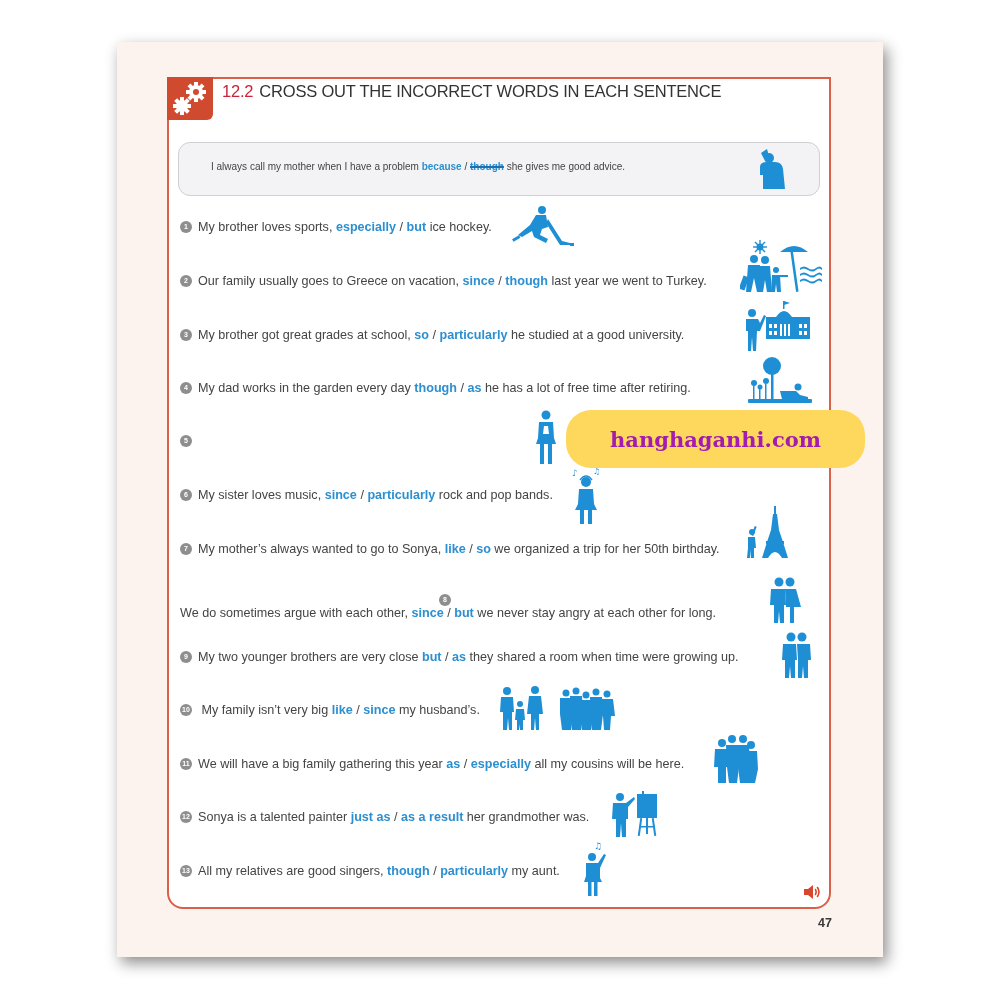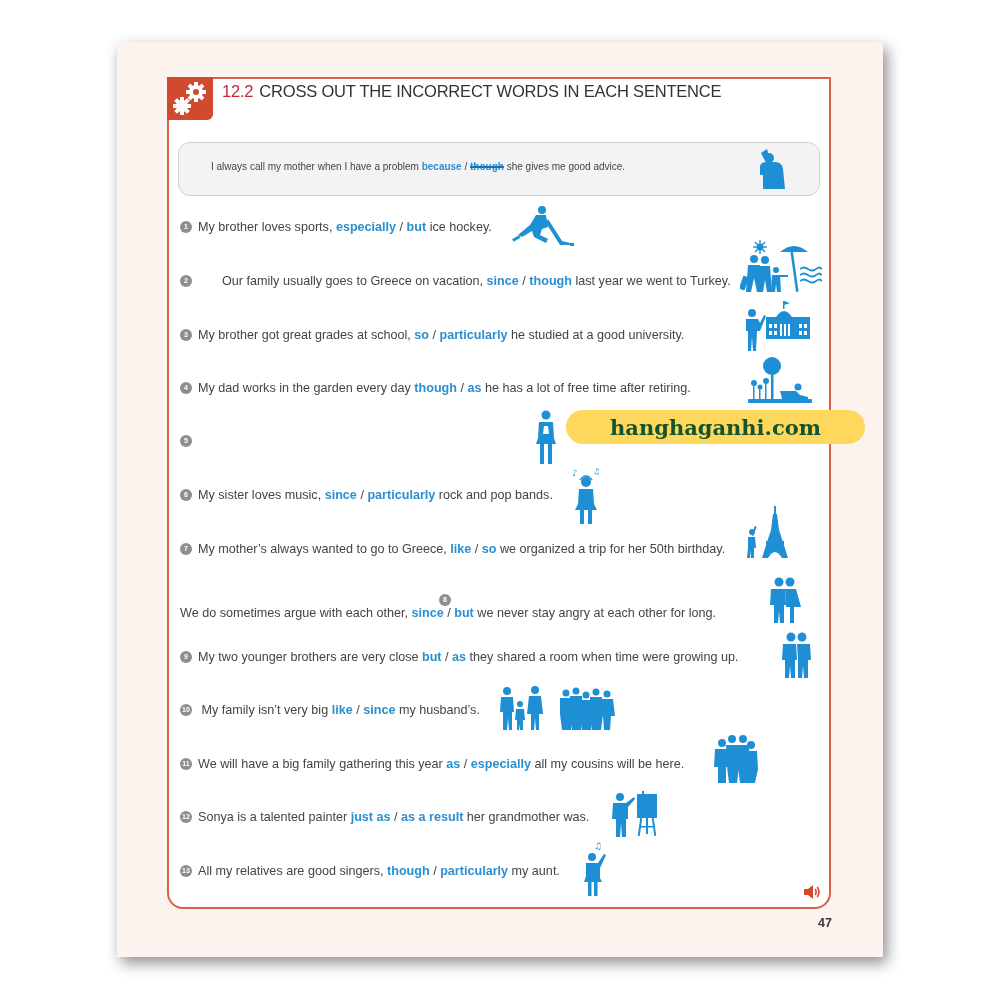--- a/index.html
+++ b/index.html
@@ -49,25 +49,25 @@
   }
   .bullet {
     display: inline-block; width: 12px; height: 12px; border-radius: 50%;
     background: #8E8E8E; color: #fff; font-size: 7px; line-height: 12px;
     text-align: center; margin-right: 6px; font-weight: bold; flex: 0 0 auto;
   }
   .sentence .body { display: inline-block; }
   .icon { position: absolute; }
   .icon svg { display: block; }
   .watermark {
-    position: absolute; left: 566px; top: 410px; width: 299px; height: 34px;
+    position: absolute; left: 566px; top: 410px; width: 299px; height: 58px;
     background: #FDD85C; border-radius: 25px;
     display: flex; align-items: center; justify-content: center;
     font-family: "DejaVu Serif", "Liberation Serif", serif; font-weight: bold;
-    font-size: 21px; color: #14532d;
+    font-size: 21px; color: #a21caf;
   }
   .speaker { position: absolute; left: 803px; top: 884px; }
   .pagenum {
     position: absolute; left: 818px; top: 916px; font-size: 12.5px; font-weight: bold;
     color: #3A3A3A;
   }
 </style>
 </head>
 <body>
 
@@ -115,42 +115,42 @@
         <path d="M6 4 L12 0 L14 7 L9 10 Z"></path>
     <path d="M5 18 Q5 13 12 13 L20 13 Q27 13 28 20 L30 40 L8 40 L8 26 L5 26 Z"></path>
   </g>
     </svg>
 </div>
 
 <div class="sentence" style="top:218px;">
   <span class="bullet">1</span>
   <span class="body"><span style="white-space: pre;">My brother loves sports, </span><span class="blue" style="white-space: pre;">especially</span><span style="white-space: pre;"> / </span><span class="blue" style="white-space: pre;">but</span><span style="white-space: pre;"> ice hockey.</span></span>
 </div>
-<div class="sentence" style="top:272px;gap:24px;">
+<div class="sentence" style="top:272px;">
   <span class="bullet">2</span>
   <span class="body"><span style="white-space: pre;">Our family usually goes to Greece on vacation, </span><span class="blue" style="white-space: pre;">since</span><span style="white-space: pre;"> / </span><span class="blue" style="white-space: pre;">though</span><span style="white-space: pre;"> last year we went to Turkey.</span></span>
 </div>
 <div class="sentence" style="top:326px;">
   <span class="bullet">3</span>
   <span class="body"><span style="white-space: pre;">My brother got great grades at school, </span><span class="blue" style="white-space: pre;">so</span><span style="white-space: pre;"> / </span><span class="blue" style="white-space: pre;">particularly</span><span style="white-space: pre;"> he studied at a good university.</span></span>
 </div>
 <div class="sentence" style="top:379px;">
   <span class="bullet">4</span>
   <span class="body"><span style="white-space: pre;">My dad works in the garden every day </span><span class="blue" style="white-space: pre;">though</span><span style="white-space: pre;"> / </span><span class="blue" style="white-space: pre;">as</span><span style="white-space: pre;"> he has a lot of free time after retiring.</span></span>
 </div>
 <div class="sentence" style="top:432px;">
   <span class="bullet">5</span>
 </div>
 <div class="sentence" style="top:486px;">
   <span class="bullet">6</span>
   <span class="body"><span style="white-space: pre;">My sister loves music, </span><span class="blue" style="white-space: pre;">since</span><span style="white-space: pre;"> / </span><span class="blue" style="white-space: pre;">particularly</span><span style="white-space: pre;"> rock and pop bands.</span></span>
 </div>
 <div class="sentence" style="top:540px;">
   <span class="bullet">7</span>
-  <span class="body"><span style="white-space: pre;">My mother’s always wanted to go to Greece, </span><span class="blue" style="white-space: pre;">like</span><span style="white-space: pre;"> / </span><span class="blue" style="white-space: pre;">so</span><span style="white-space: pre;"> we organized a trip for her 50th birthday.</span></span>
+  <span class="body"><span style="white-space: pre;">My mother’s always wanted to go to Sonya, </span><span class="blue" style="white-space: pre;">like</span><span style="white-space: pre;"> / </span><span class="blue" style="white-space: pre;">so</span><span style="white-space: pre;"> we organized a trip for her 50th birthday.</span></span>
 </div>
 <div class="sentence" style="top:594px;flex-direction:column;">
   <span class="bullet">8</span>
   <span class="body"><span style="white-space: pre;">We do sometimes argue with each other, </span><span class="blue" style="white-space: pre;">since</span><span style="white-space: pre;"> / </span><span class="blue" style="white-space: pre;">but</span><span style="white-space: pre;"> we never stay angry at each other for long.</span></span>
 </div>
 <div class="sentence" style="top:648px;">
   <span class="bullet">9</span>
   <span class="body"><span style="white-space: pre;">My two younger brothers are very close </span><span class="blue" style="white-space: pre;">but</span><span style="white-space: pre;"> / </span><span class="blue" style="white-space: pre;">as</span><span style="white-space: pre;"> they shared a room when time were growing up.</span></span>
 </div>
 <div class="sentence" style="top:701px;">

